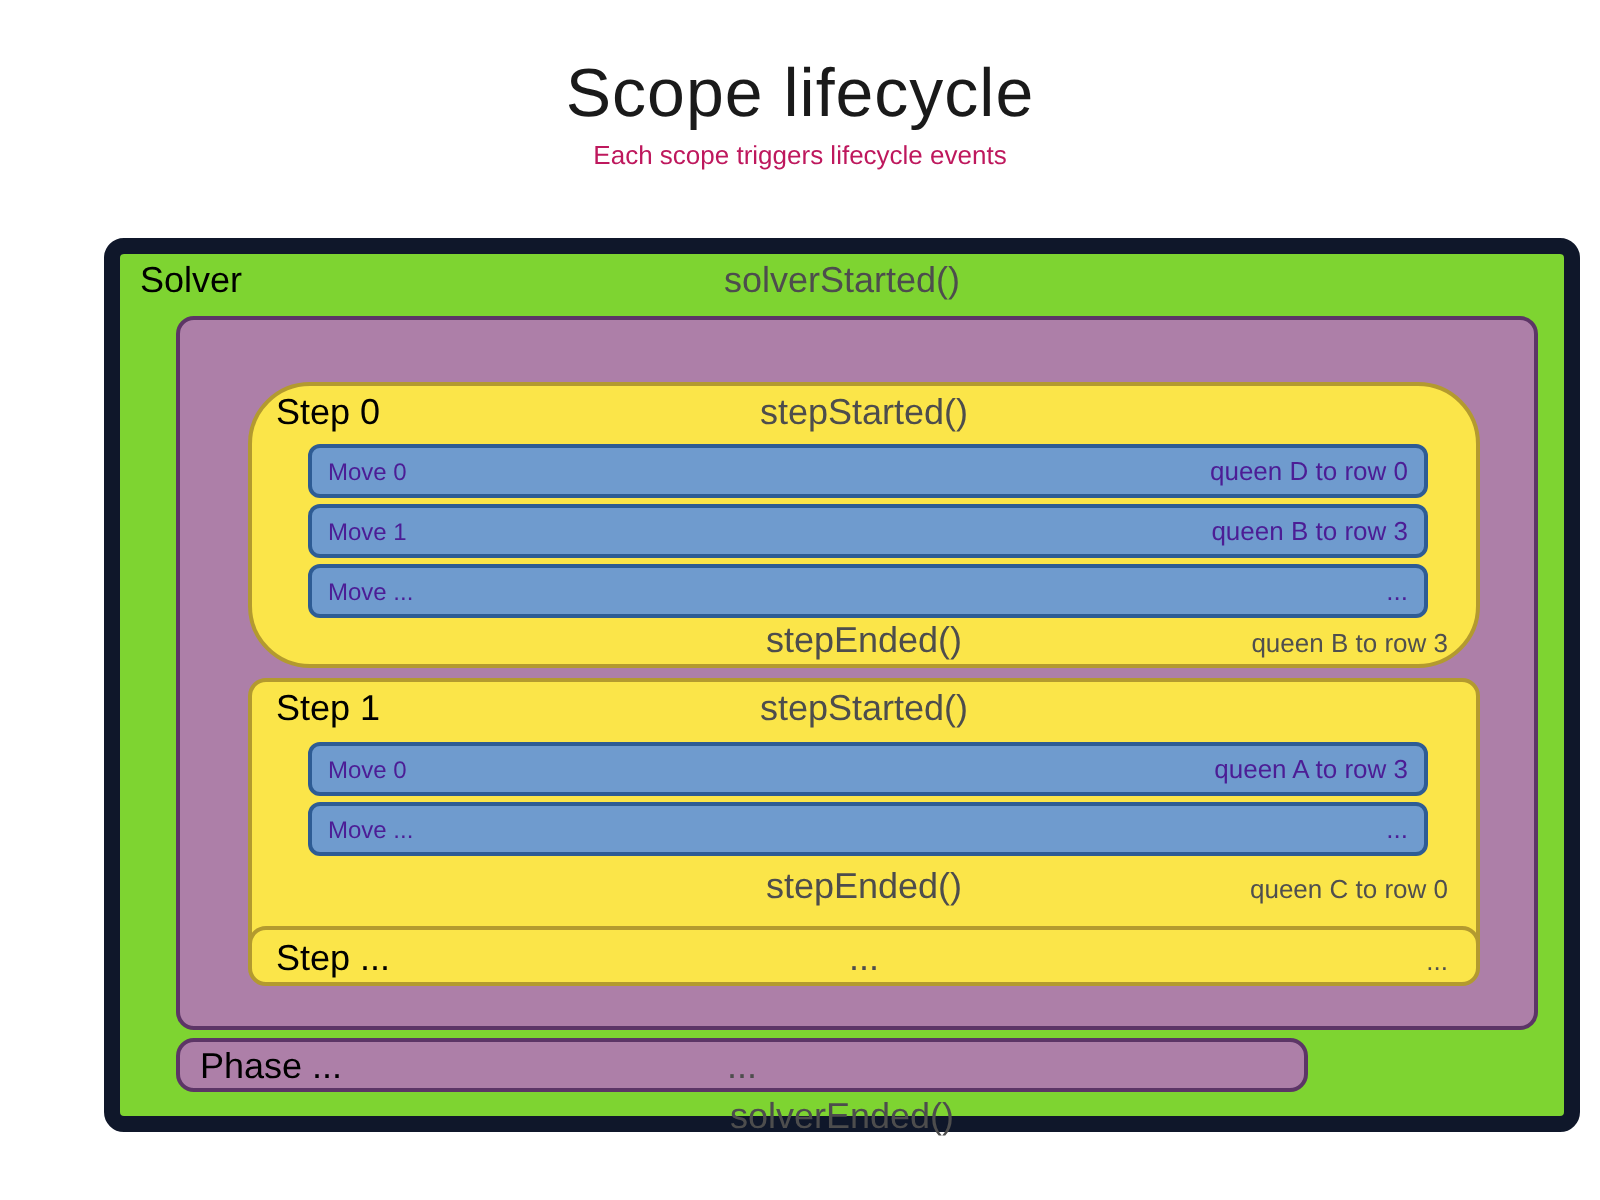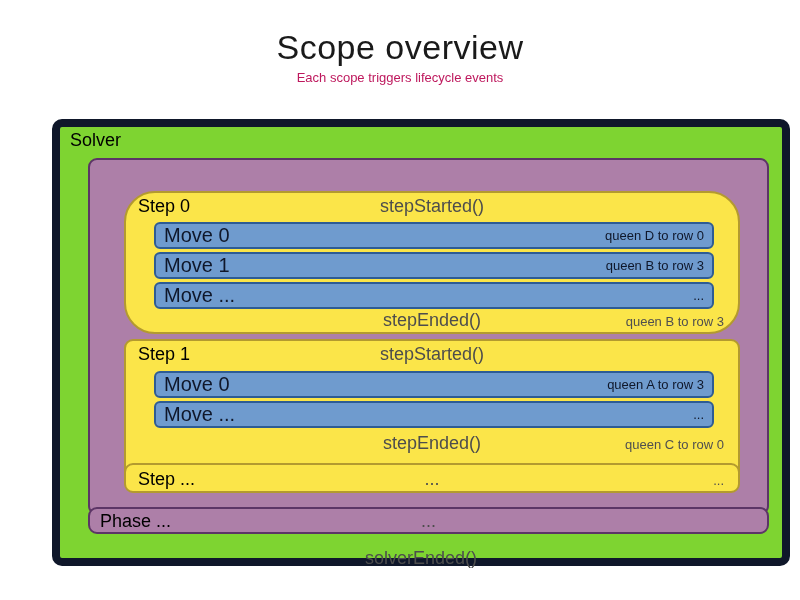--- a/index.html
+++ b/index.html
@@ -17,21 +17,21 @@
   }
   .box{position:absolute;box-sizing:border-box;}
   .solver{
     left:30px;top:119px;width:738px;height:447px;
     background:#7ed431;border:8px solid #0f172a;border-radius:10px;margin-left:22px;
   }
   .phase{
     background:#ad7fa8;border:2px solid #5c3566;border-radius:9px;
   }
   .phase0{left:28px;top:31px;width:681px;height:357px;}
-  .phase-dots{left:28px;top:380px;width:681px;height:27px;}
+  .phase-dots{left:28px;top:392px;width:566px;height:27px;}
   .step{
     background:#fbe549;border:2px solid #b39a2f;border-radius:9px;
   }
   .step0{left:34px;top:31px;width:616px;height:143px;border-radius:31px;}
   .step1{left:34px;top:179px;width:616px;height:148px;}
   .step-dots{left:34px;top:303px;width:616px;height:30px;}
   .move{
     position:absolute;left:28px;width:560px;height:27px;box-sizing:border-box;
     background:#6f9bce;border:2px solid #2e5c94;border-radius:6px;
     display:flex;align-items:center;justify-content:space-between;
@@ -42,33 +42,34 @@
     position:absolute;left:0;top:0;font-size:18px;color:#000000;white-space:nowrap;
   }
   .row .evt{
     position:absolute;left:0;right:0;top:0;text-align:center;
     font-size:18px;color:#4d4d4d;white-space:nowrap;
   }
   .row .note{
     position:absolute;right:2px;top:4px;text-align:right;
     font-size:13px;color:#4f4f4f;white-space:nowrap;
   }
-  .move .lbl{font-size:20px;color:#0f172a;white-space:nowrap;}
-  .move .note{font-size:13px;color:#0f172a;white-space:nowrap;}
+  .move .lbl{font-size:12px;color:#4c1d95;white-space:nowrap;}
+  .move .note{font-size:13px;color:#4c1d95;white-space:nowrap;}
 </style>
 </head>
 <body>
 
-<div class="title">Scope overview</div>
+<div class="title">Scope lifecycle</div>
 <div class="subtitle">Each scope triggers lifecycle events</div>
 
 <div class="box solver">
 
   <div class="row" style="top:3px;">
     <span class="lbl">Solver</span>
+    <span class="evt">solverStarted()</span>
   </div>
 
   <div class="box phase phase0">
 
 
     <div class="box step step0">
       <div class="row" style="top:3px;left:12px;right:12px;">
         <span class="lbl">Step 0</span>
         <span class="evt">stepStarted()</span>
       </div>

